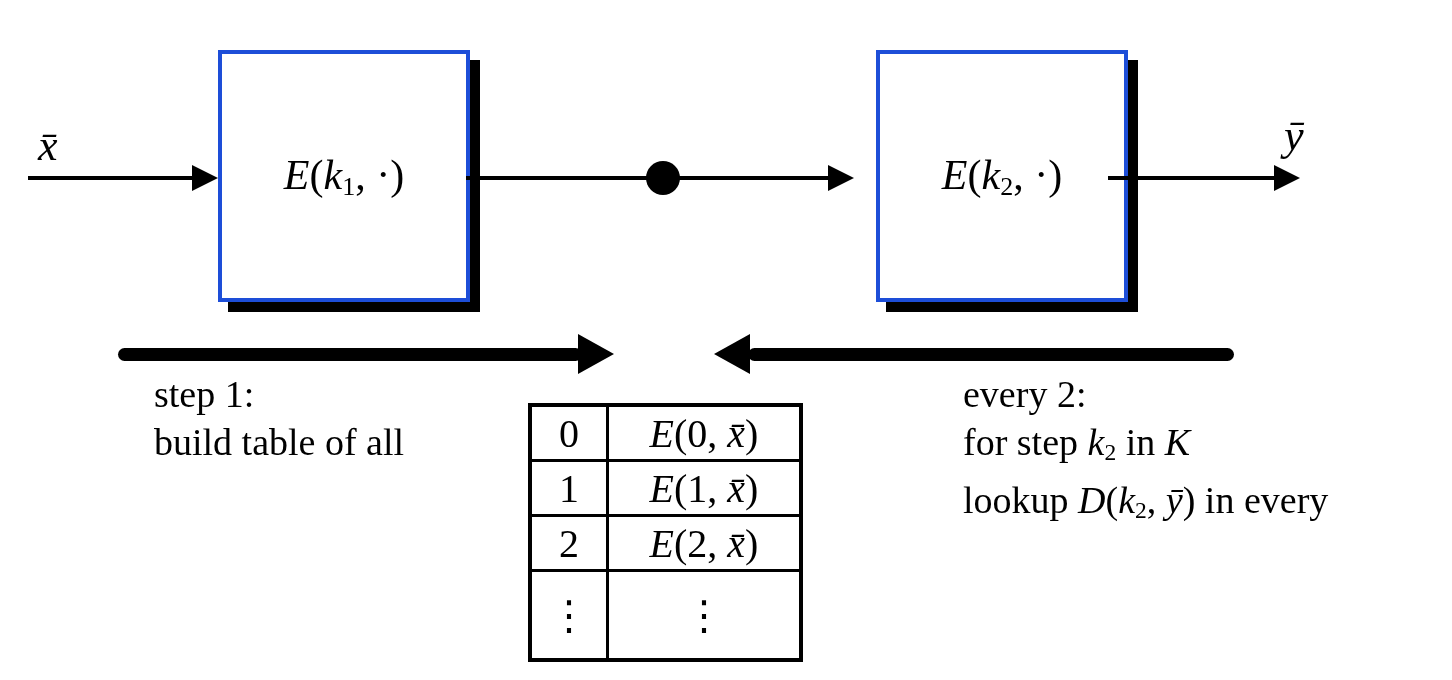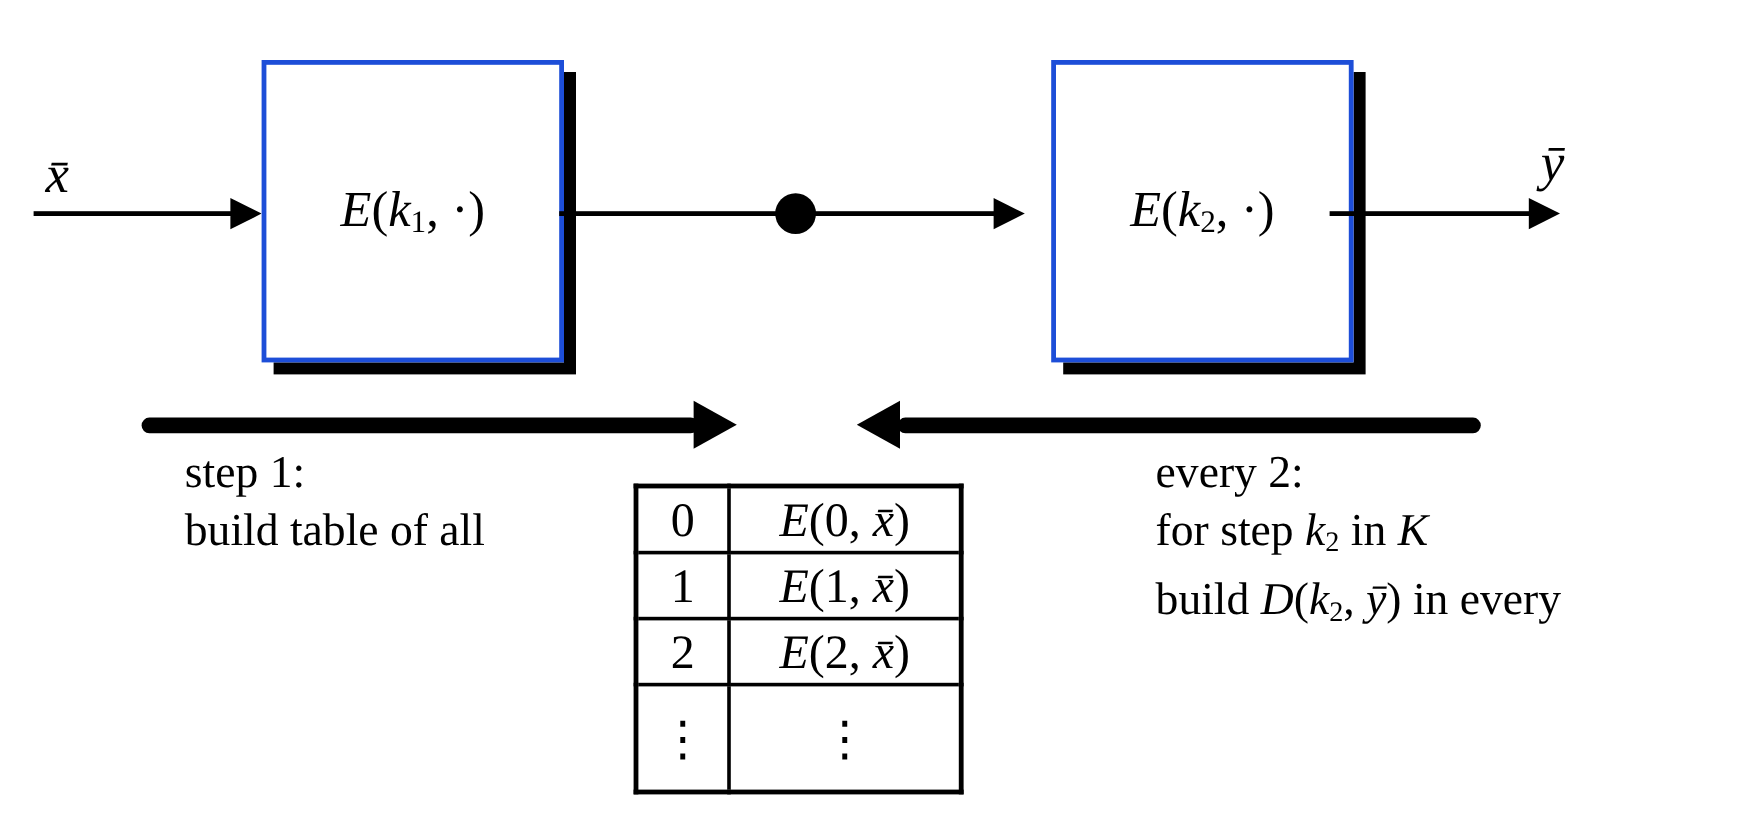--- a/index.html
+++ b/index.html
@@ -129,21 +129,21 @@
   <div class="thick-head thick-head-l"></div>
   <div class="thick-bar bar-right"></div>
 
   <div class="step-text step1">
     <div class="step-line"><span class="s-r">step 1:</span></div>
     <div class="step-line"><span class="s-r">build table of all</span></div>
   </div>
   <div class="step-text step2">
     <div class="step-line"><span class="s-r">every 2:</span></div>
     <div class="step-line"><span class="s-r">for step </span><span class="s-i">k</span><span class="s-sub">2</span><span class="s-r"> in </span><span class="s-cal">K</span></div>
-    <div class="step-line"><span class="s-r">build </span><span class="s-i">D</span><span class="s-r">(</span><span class="s-i">k</span><span class="s-sub">2</span><span class="s-r">, </span><span class="s-i">ȳ</span><span class="s-r">) </span><span class="s-r">in every</span></div>
+    <div class="step-line"><span class="s-r">lookup </span><span class="s-i">D</span><span class="s-r">(</span><span class="s-i">k</span><span class="s-sub">2</span><span class="s-r">, </span><span class="s-i">ȳ</span><span class="s-r">) </span><span class="s-r">in every</span></div>
   </div>
 
   <table class="lookup">
     <tbody>
         <tr>
           <td class="key">0</td>
           <td class="val"><span class="s-i">E</span><span class="s-r">(0, </span><span class="s-i">x̄</span><span class="s-r">)</span></td>
         </tr>
         <tr>
           <td class="key">1</td>

